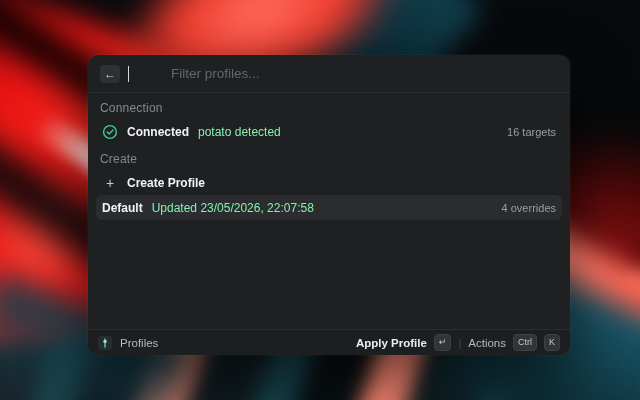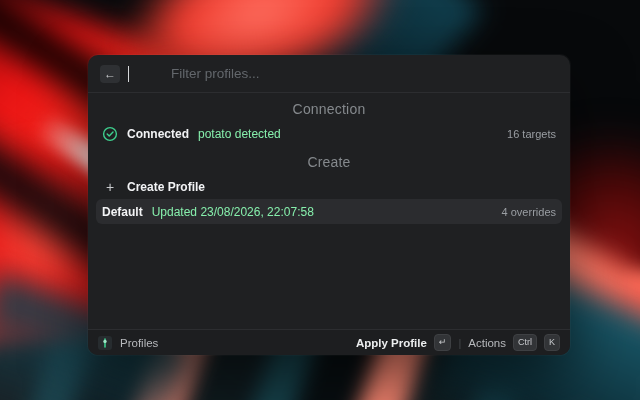--- a/index.html
+++ b/index.html
@@ -47,21 +47,21 @@
   .back-btn { width:20px; height:18px; flex:none; background:#2e3033; border:none; border-radius:4px;
               color:#c9cbce; font-size:12px; line-height:1; display:flex; align-items:center;
               justify-content:center; cursor:pointer; font-family:inherit; }
   .search-wrap { flex:1; display:flex; align-items:center; position:relative; }
   .caret { width:1px; height:16px; background:#d6d8da; flex:none; }
   .search-input { flex:1; background:transparent; border:none; outline:none; color:#e8eaed;
                   font-size:13.5px; padding-left:2px; font-family:inherit;margin-left:40px; }
   .search-input::placeholder { color:#63676c; }
 
   .body { flex:1; padding:0 8px; overflow:hidden; }
-  .section-label { color:#85898d; font-size:14px; padding:8px 4px 4px; letter-spacing:.2px;text-align:center; }
+  .section-label { color:#85898d; font-size:12px; padding:8px 4px 4px; letter-spacing:.2px; }
   .row { display:flex; align-items:center; gap:9px; padding:0 6px; height:25px; border-radius:6px; cursor:pointer; }
   .row.selected { background:#2b2c2f; }
   .row-icon { width:16px; height:16px; flex:none; display:flex; align-items:center; justify-content:center;
               color:#c9cbce; font-size:14px; }
   .row-title { font-weight:bold; color:#f2f3f5; font-size:12px; white-space:nowrap; }
   .row-sub { color:#86efac; font-size:12px; white-space:nowrap; overflow:hidden; text-overflow:ellipsis; }
   .row-acc { margin-left:auto; color:#9a9ea3; font-size:11px; white-space:nowrap; padding-left:10px; }
 
   .footer { height:26px; flex:none; display:flex; align-items:center; gap:8px; padding:8px 10px;
             border-top:1px solid #2c2d30; background:#1d1e20; border-radius:0 0 10px 10px; }
@@ -121,21 +121,21 @@
     </div>
 
     <div class="section-label">Create</div>
     <div class="row">
       <span class="row-icon">+</span>
       <span class="row-title">Create Profile</span>
     </div>
 
     <div class="row selected">
       <span class="row-title">Default</span>
-      <span class="row-sub">Updated 23/08/2026, 22:07:58</span>
+      <span class="row-sub">Updated 23/05/2026, 22:07:58</span>
       <span class="row-acc">4 overrides</span>
     </div>
 
   </div>
 
   <div class="footer">
     <span class="ext-icon">
       <svg width="10" height="10" viewBox="0 0 10 10">
         <line x1="5" y1="1" x2="5" y2="9" stroke="#3ecf8e" stroke-width="1.6" stroke-linecap="round"></line>
         <circle cx="5" cy="3.4" r="1.7" fill="#9fe8c8"></circle>

